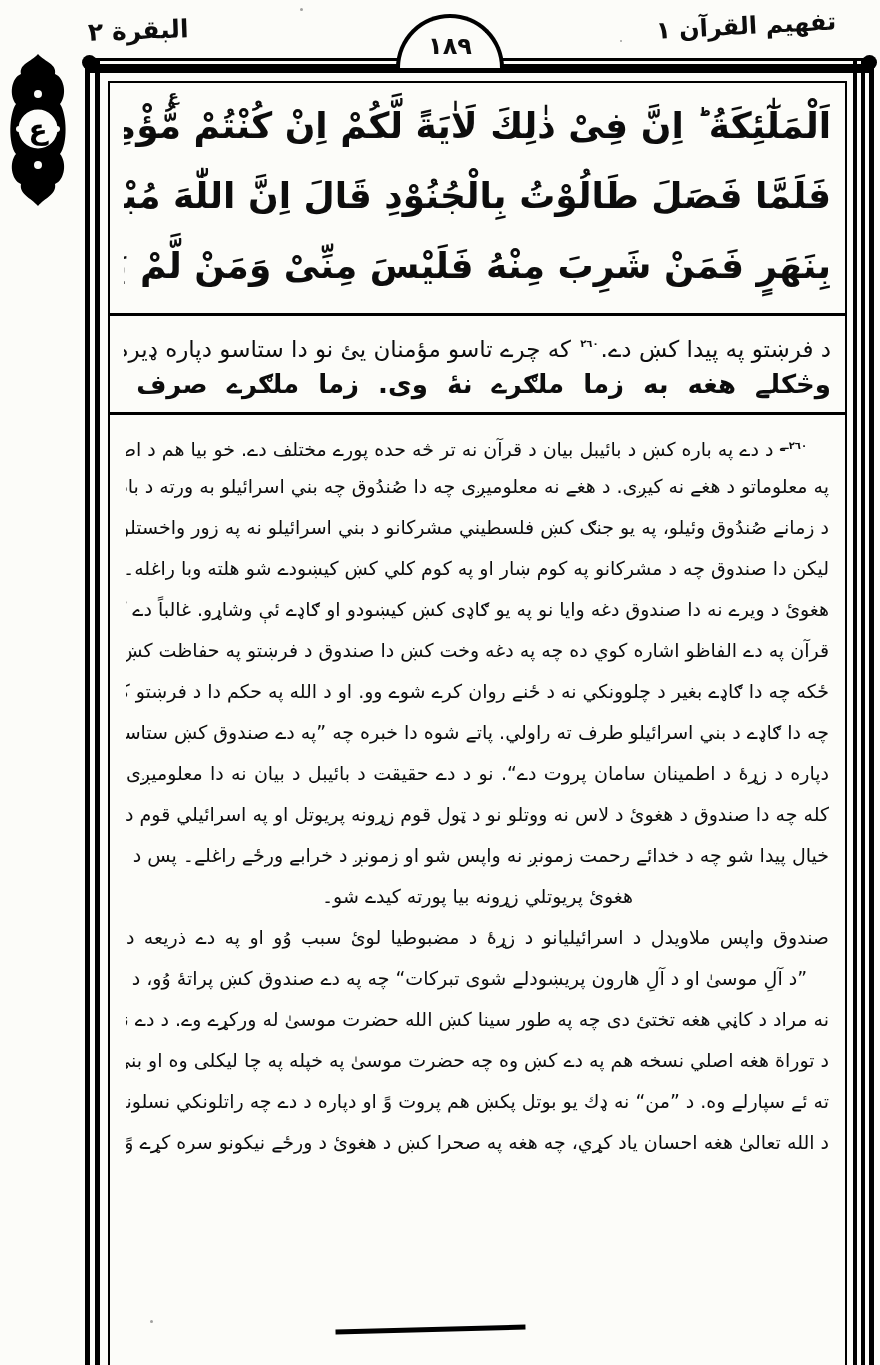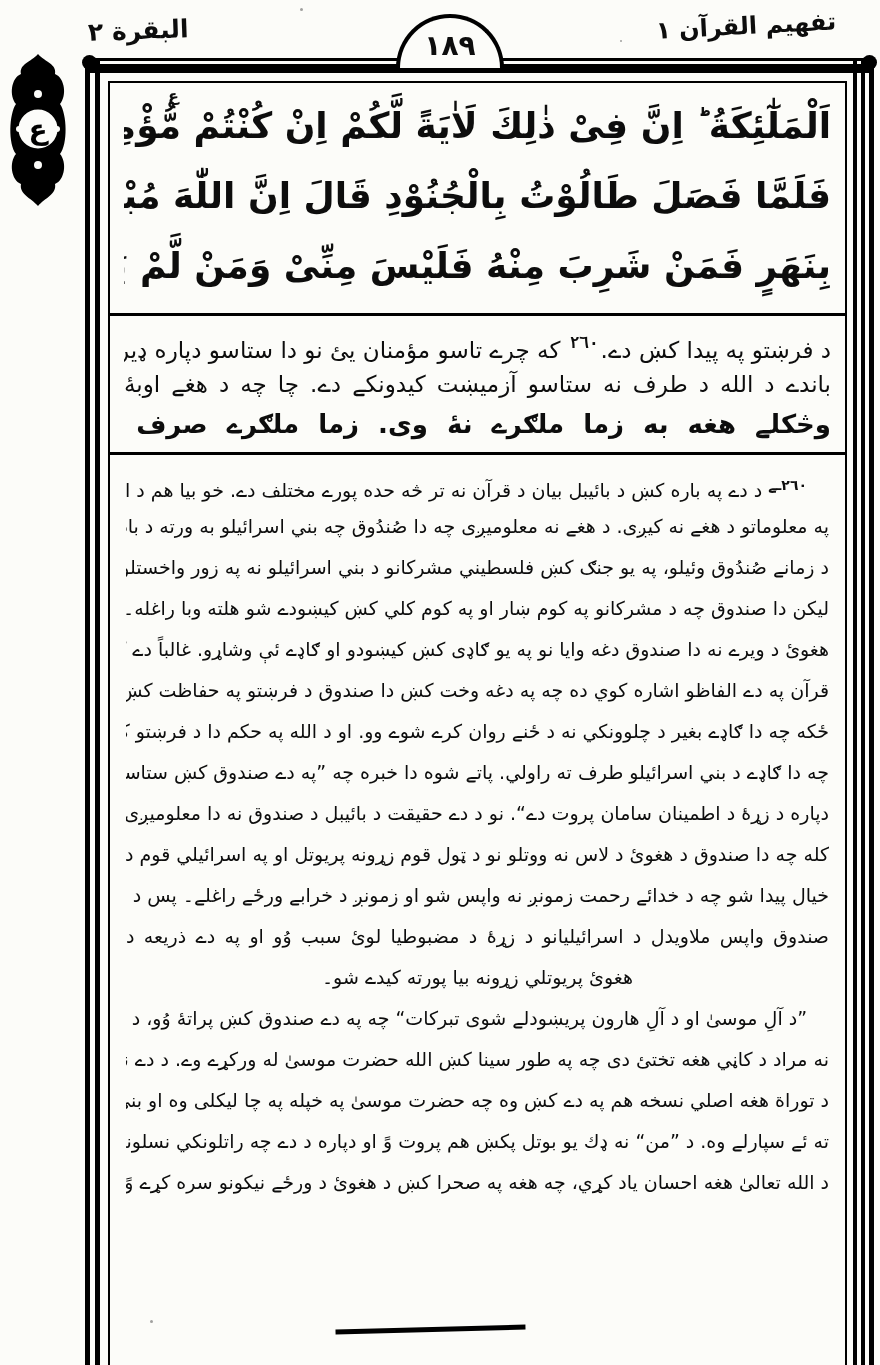--- a/index.html
+++ b/index.html
@@ -8,21 +8,21 @@
     background:#fcfcf9;color:#0d0d0d;overflow:hidden;
     font-family:"DejaVu Sans",sans-serif;
   }
   
   .hdr-left{position:absolute;top:16px;left:88px;font-size:25px;font-weight:bold;direction:rtl;transform:rotate(-2deg);}
   .hdr-right{position:absolute;top:12px;right:44px;font-size:24px;font-weight:bold;direction:rtl;transform:rotate(-3deg);}
   .bump{
     position:absolute;top:14px;left:396px;width:100px;height:50px;z-index:6;
     background:#fcfcf9;border:4px solid #000;border-bottom:none;
     border-radius:100px 100px 0 0;text-align:center;
-    font-size:28px;font-weight:bold;line-height:56px;
+    font-size:24px;font-weight:bold;line-height:56px;
   }
   
   .frame{position:absolute;left:85px;right:6px;top:58px;bottom:0;}
   .top-band{position:absolute;top:0;left:0;right:0;height:17px;
     background:linear-gradient(to bottom,#000 0 3px,transparent 3px 6px,#000 6px 15px,transparent 15px);}
   .vb{position:absolute;top:0;bottom:0;}
   .vb.left{left:0;width:16px;
     background:linear-gradient(to right,#000 0 5px,transparent 5px 10px,#000 10px 15px,transparent 15px);}
   .vb.right{right:0;width:21px;
     background:linear-gradient(to right,#000 0 4px,transparent 4px 8px,#000 8px 12px,transparent 12px 16px,#000 16px 21px);}
@@ -35,29 +35,29 @@
   
   .verse{position:relative;border-bottom:3px solid #000;padding:8px 14px 12px;}
   .v-line{font-size:36px;font-weight:bold;line-height:70px;height:70px;
     text-align:justify;text-align-last:justify;white-space:nowrap;overflow:hidden;}
   .ruku-mini{position:absolute;top:3px;left:58px;font-size:16px;font-weight:bold;}
   
   .trans{border-bottom:3px solid #000;padding:8px 14px 8px;}
   .t-line{font-size:23px;line-height:40px;height:40px;
     text-align:justify;text-align-last:justify;white-space:nowrap;overflow:hidden;}
   .t-line.big{font-size:26px;font-weight:bold;word-spacing:10px;}
-  sup.ref{font-size:16px;font-weight:bold;vertical-align:10px;margin:15px 2px;font-family:Liberation Mono, monospace;}
+  sup.ref{font-size:10px;font-weight:bold;vertical-align:10px;margin:15px 2px;}
   
   .comm{padding:10px 16px 0;}
   .c-line{font-size:19px;line-height:41px;height:41px;
     text-align:justify;text-align-last:justify;white-space:nowrap;overflow:hidden;}
   .c-line.indent{text-indent:22px;}
   .c-line.center{text-align-last:center;}
   .c-line.endr{text-align-last:right;}
-  .fn-num{font-weight:bold;font-size:14px;vertical-align:7px;letter-spacing:1px;}
+  .fn-num{font-weight:bold;font-size:10px;vertical-align:7px;letter-spacing:1px;}
   
   .medallion{position:absolute;left:5px;top:52px;width:66px;height:156px;}
   
   .end-divider{position:absolute;top:1327px;left:50%;width:190px;height:5px;
     background:#000;transform:translateX(-55%) rotate(-1.5deg);}
   
   .speck{position:absolute;background:#555;border-radius:50%;opacity:.55;}
 </style>
 </head>
 <body>
@@ -99,41 +99,40 @@
         </div>
         <div class="v-line">فَلَمَّا فَصَلَ طَالُوْتُ بِالْجُنُوْدِ قَالَ اِنَّ اللّٰهَ مُبْتَلِيْكُمْ</div>
         <div class="v-line">بِنَهَرٍ فَمَنْ شَرِبَ مِنْهُ فَلَيْسَ مِنِّىْ وَمَنْ لَّمْ يَطْعَمْهُ</div>
       </section>
 
       <section class="trans">
         <div class="t-line">
           <span>د فرښتو په پيدا كښ دے.</span><sup class="ref">٢٦٠</sup>
           <span>كه چرے تاسو مؤمنان يئ نو دا ستاسو دپاره ډيره لويه نښه ده.</span>
         </div>
-        <div class="t-line">باندے د الله د طرف نه ستاسو آزميښت كيدونكے دے. چا چه د هغے اوبۀ</div>
         <div class="t-line big">وڅكلے هغه به زما ملګرے نۀ وى. زما ملګرے صرف هغـه دے</div>
       </section>
 
       <section class="comm">
         <div class="c-line indent">
           <span class="fn-num">٢٦٠ـے</span>
           <span>د دے په باره كښ د بائيبل بيان د قرآن نه تر څه حده پورے مختلف دے. خو بيا هم د اصلي واقعے</span>
         </div>
         <div class="c-line">په معلوماتو د هغے نه كيږى. د هغے نه معلوميږى چه دا صُندُوق چه بني اسرائيلو به ورته د بادشاهئ</div>
         <div class="c-line">د زمانے صُندُوق وئيلو، په يو جنګ كښ فلسطيني مشركانو د بني اسرائيلو نه په زور واخستلو۔</div>
         <div class="c-line">ليكن دا صندوق چه د مشركانو په كوم ښار او په كوم كلي كښ كيښودے شو هلته وبا راغله۔ آخر دا چه</div>
         <div class="c-line">هغوئ د ويرے نه دا صندوق دغه وايا نو په يو ګاډى كښ كيښودو او ګاډے ئې وشاړو. غالباً دے كار ته</div>
         <div class="c-line">قرآن په دے الفاظو اشاره كوي ده چه په دغه وخت كښ دا صندوق د فرښتو په حفاظت كښ وُو</div>
         <div class="c-line">ځكه چه دا ګاډے بغير د چلوونكي نه د ځنے روان كرے شوے وو. او د الله په حكم دا د فرښتو كار وُو</div>
         <div class="c-line">چه دا ګاډے د بني اسرائيلو طرف ته راولي. پاتے شوه دا خبره چه ”په دے صندوق كښ ستاسو</div>
-        <div class="c-line">دپاره د زړۀ د اطمينان سامان پروت دے“. نو د دے حقيقت د بائيبل د صندوق نه دا معلوميږى</div>
+        <div class="c-line">دپاره د زړۀ د اطمينان سامان پروت دے“. نو د دے حقيقت د بائيبل د بيان نه دا معلوميږى</div>
         <div class="c-line">كله چه دا صندوق د هغوئ د لاس نه ووتلو نو د ټول قوم زړونه پريوتل او په اسرائيلي قوم دا</div>
         <div class="c-line">خيال پيدا شو چه د خدائے رحمت زمونږ نه واپس شو او زمونږ د خرابے ورځے راغلے۔ پس د دے</div>
+        <div class="c-line center">هغوئ پريوتلي زړونه بيا پورته كيدے شو۔</div>
         <div class="c-line">صندوق واپس ملاويدل د اسرائيليانو د زړۀ د مضبوطيا لوئ سبب وُو او په دے ذريعه د</div>
-        <div class="c-line center">هغوئ پريوتلي زړونه بيا پورته كيدے شو۔</div>
         <div class="c-line indent">”د آلِ موسىٰ او د آلِ هارون پريښودلے شوى تبركات“ چه په دے صندوق كښ پراتۀ وُو، د هغے</div>
         <div class="c-line">نه مراد د كاڼي هغه تختئ دى چه په طور سينا كښ الله حضرت موسىٰ له وركړے وے. د دے نه علاوه</div>
         <div class="c-line">د توراة هغه اصلي نسخه هم په دے كښ وه چه حضرت موسىٰ په خپله په چا ليكلى وه او بني لاوي قبيلے</div>
         <div class="c-line">ته ئے سپارلے وه. د ”من“ نه ډك يو بوتل پكښ هم پروت وً او دپاره د دے چه راتلونكي نسلونه</div>
         <div class="c-line">د الله تعالىٰ هغه احسان ياد كړي، چه هغه په صحرا كښ د هغوئ د ورځے نيكونو سره كړے وً۔</div>
       </section>
 
     </div>
   </div>
 

